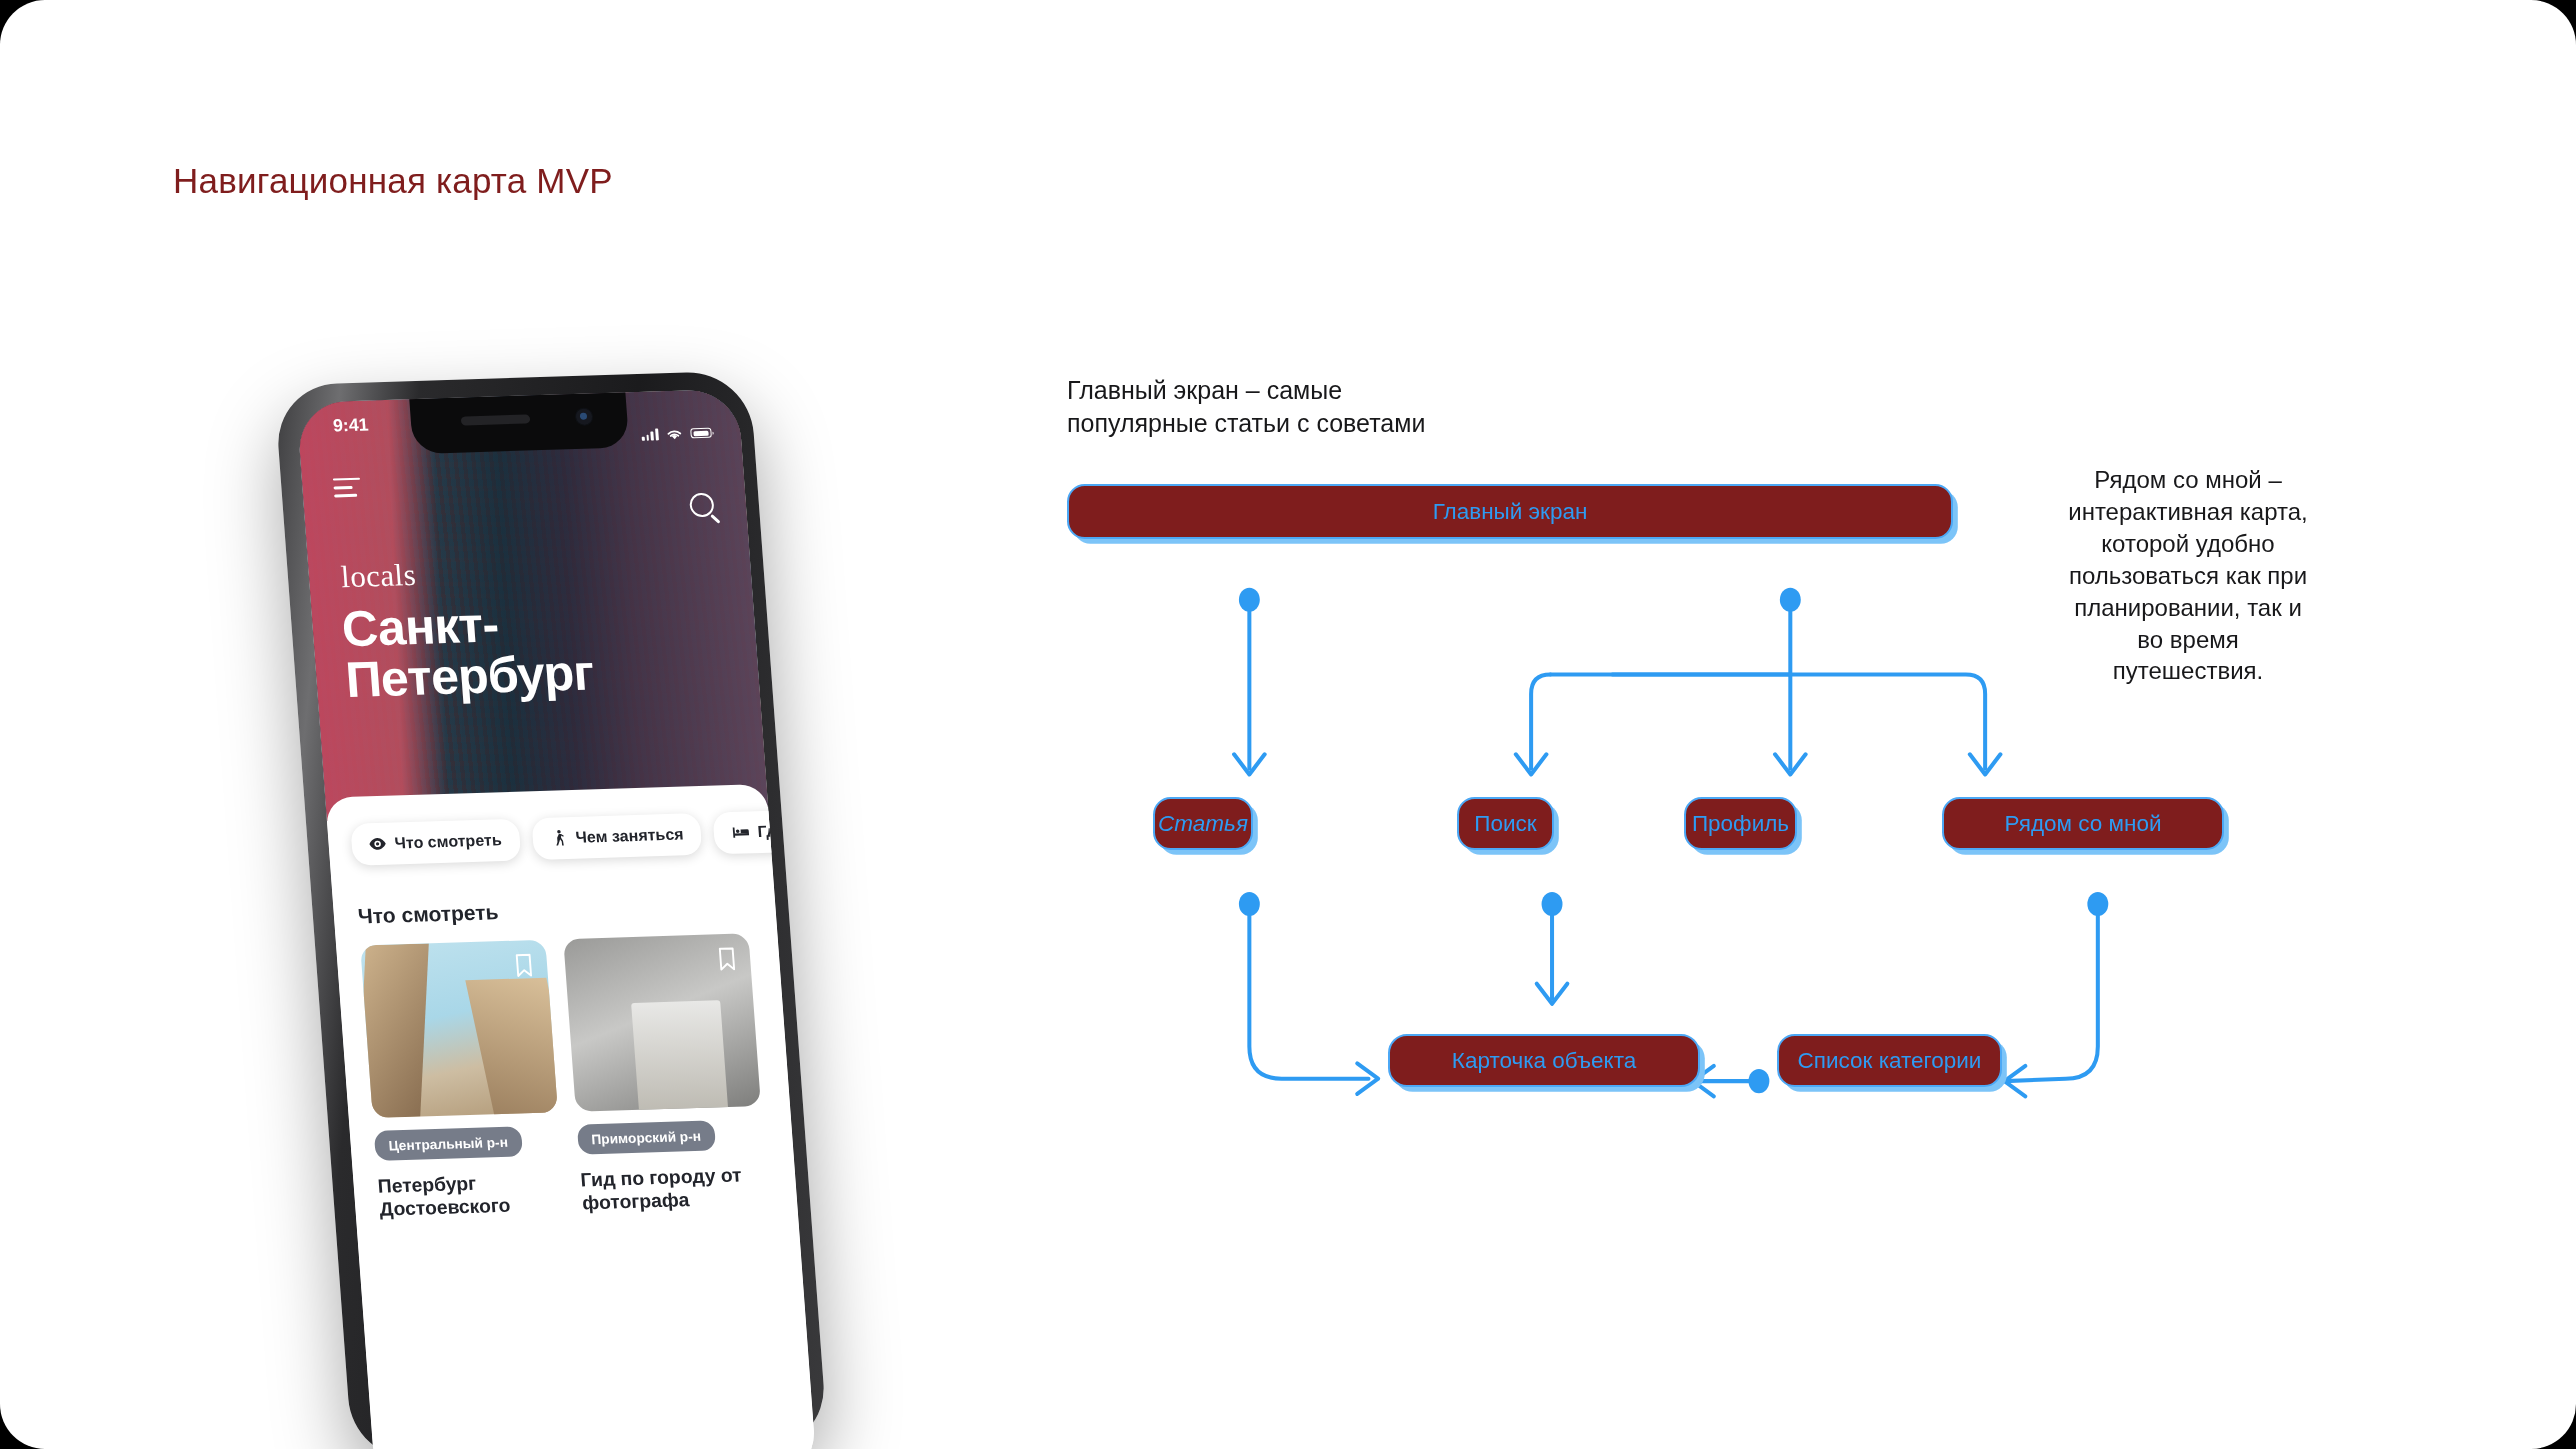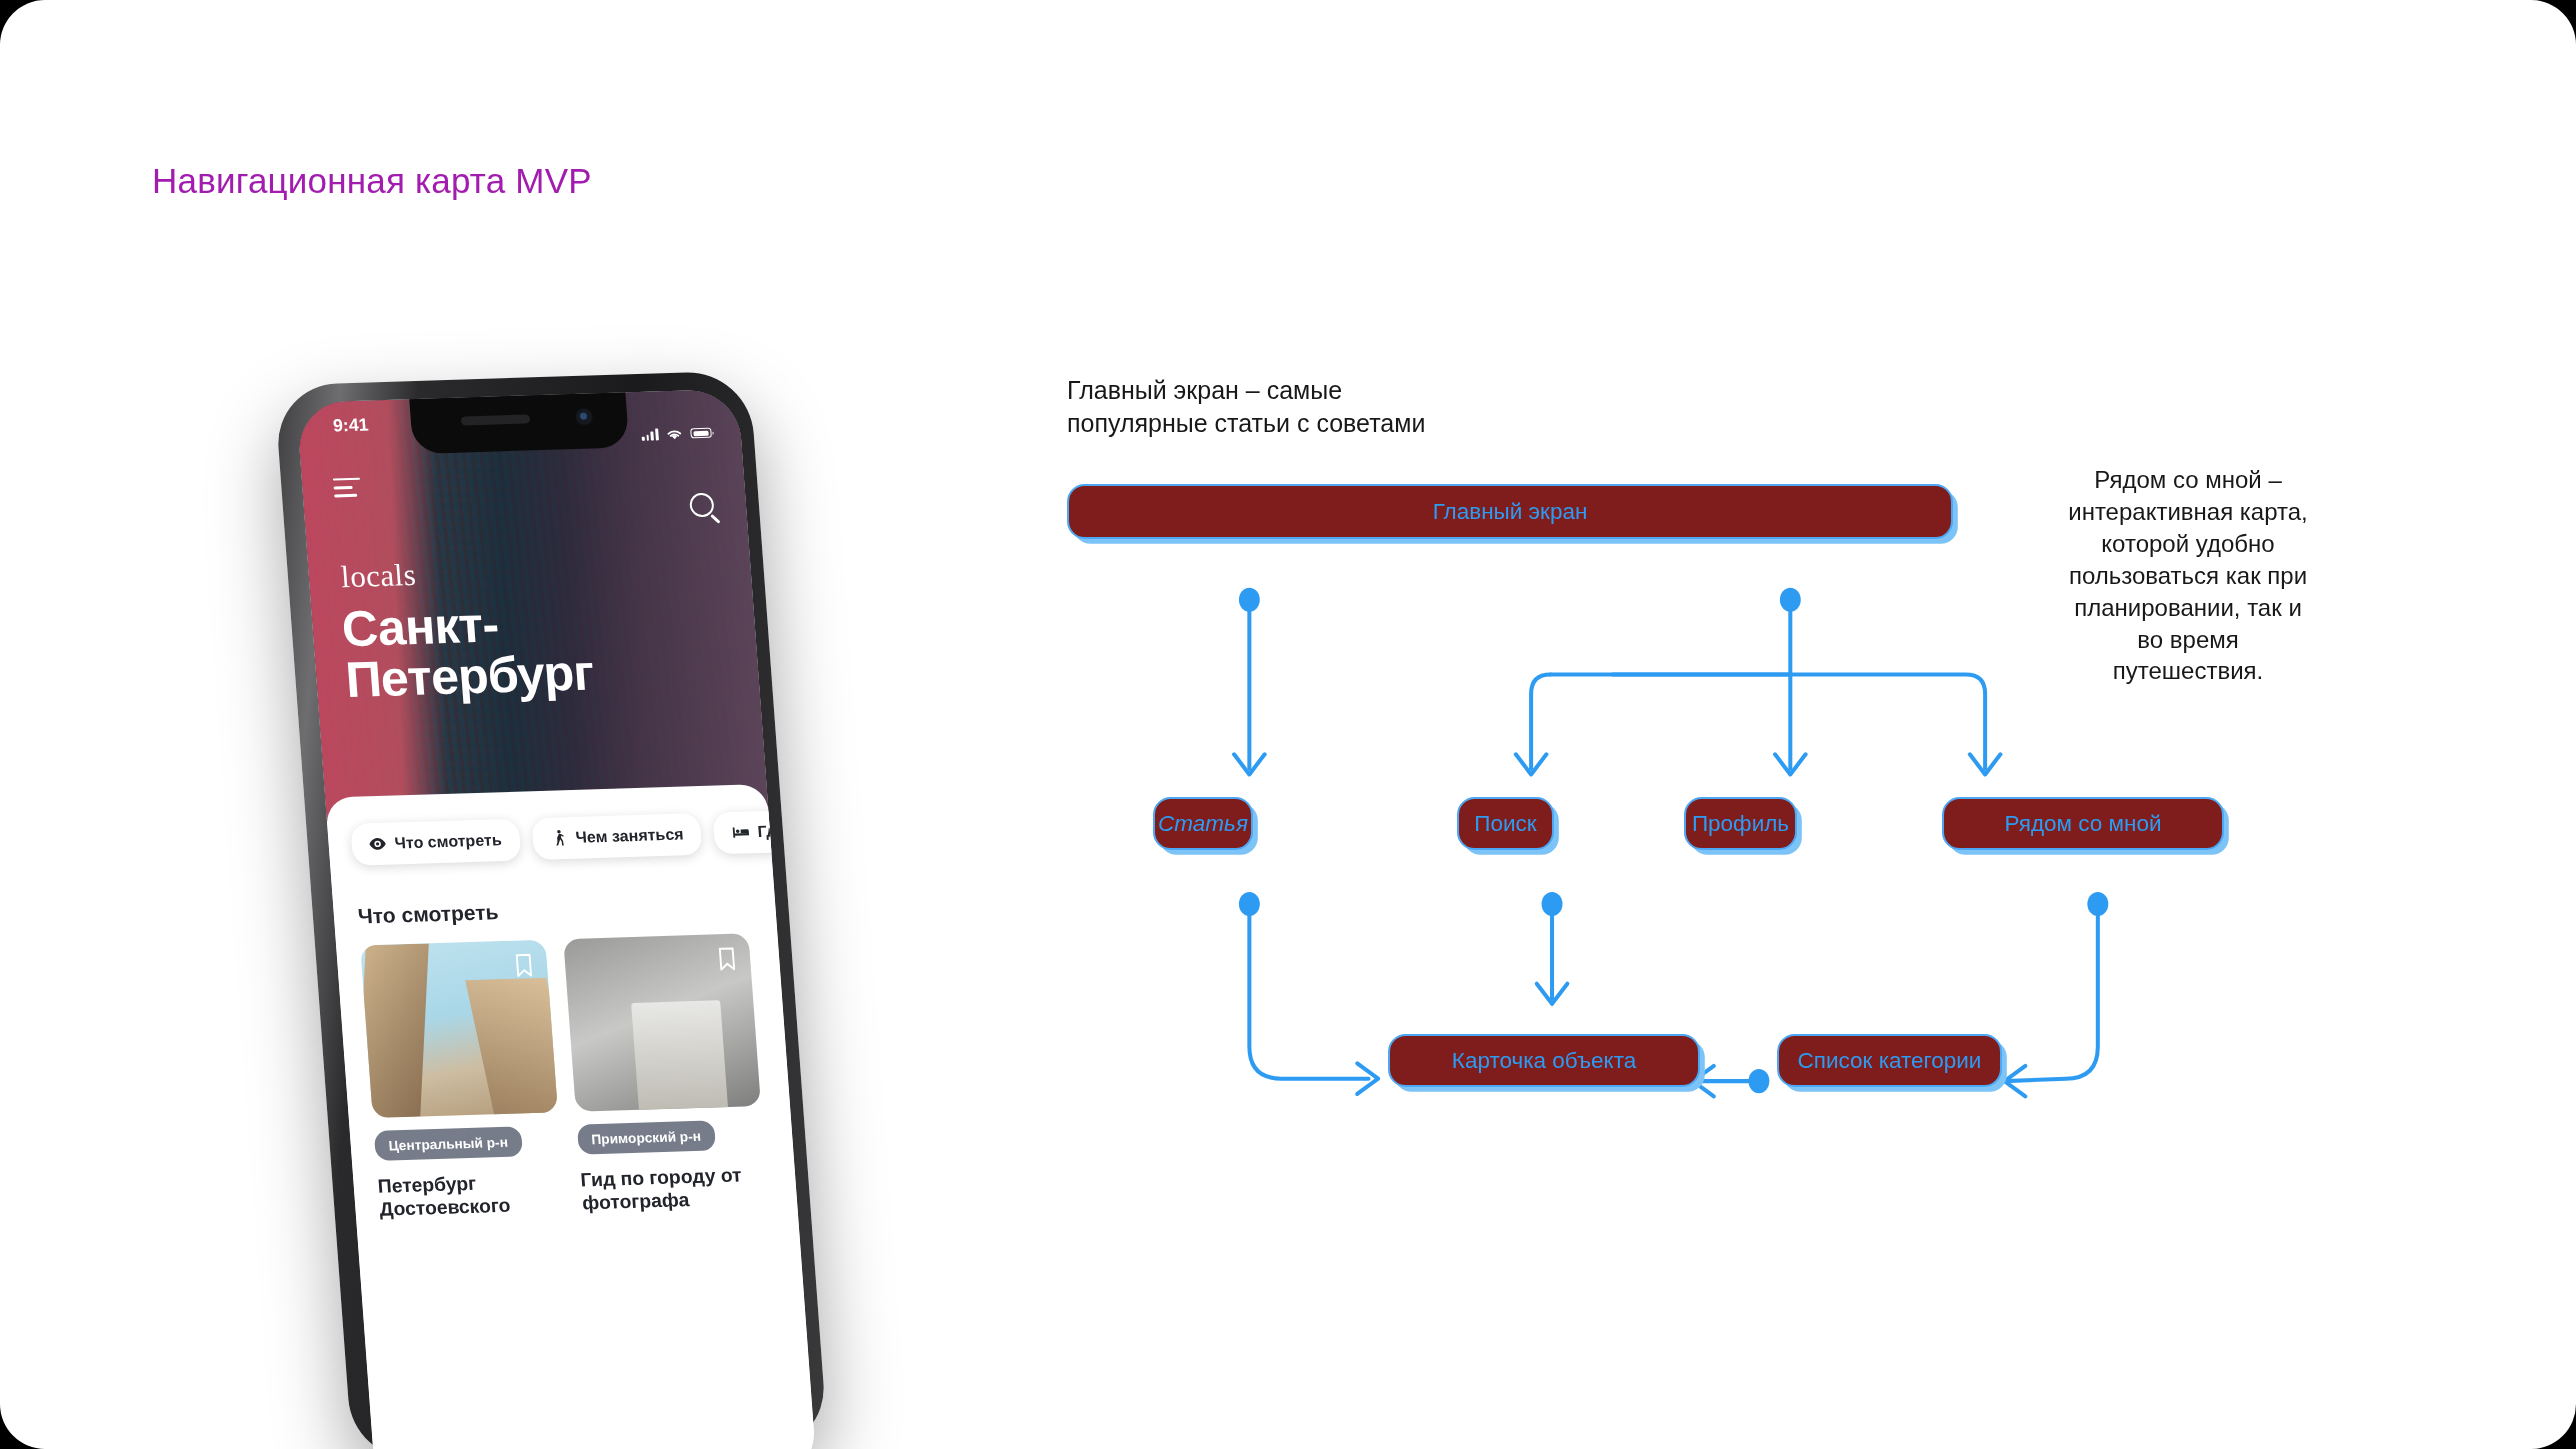--- a/index.html
+++ b/index.html
@@ -12,24 +12,24 @@
   #slide {
     position: absolute; inset: 0;
     background: #ffffff;
     border-radius: 45px;
     overflow: hidden;
   }
 
   
   #page-title {
     position: absolute;
-    left: 152px; top: 161px;
+    left: 173px; top: 161px;
     font-size: 35px;
     font-weight: 400;
-    color: #a21caf;
+    color: #7f1d1d;
     letter-spacing: 0.2px;
     white-space: nowrap;
   }
 
   
   #phone-wrap {
     position: absolute;
     left: 242px; top: 378px;
     width: 515px; height: 1079px;
   }
@@ -390,19 +390,19 @@
     <div class="node" style="left:1067px; top:484px; width:886px; height:55px; font-size:22.5px;">Главный экран</div>
 
     <div class="node" style="left:1153px; top:797px; width:100px; height:53px;font-style:italic;">Статья</div>
 
     <div class="node" style="left:1457px; top:797px; width:97px; height:53px;">Поиск</div>
 
     <div class="node" style="left:1684px; top:797px; width:113px; height:53px;">Профиль</div>
 
     <div class="node" style="left:1942px; top:797px; width:282px; height:53px;">Рядом со мной</div>
 
-    <div class="node" style="left:1388px; top:1034px; width:312px; height:53px;">Карточка объекта</div>
+    <div class="node" style="left:1388px; top:1034px; width:312px; height:53px;border-radius:19px;">Карточка объекта</div>
 
     <div class="node" style="left:1777px; top:1034px; width:225px; height:53px;">Список категории</div>
 
   </div>
 </div>
 
 
 </body></html>

